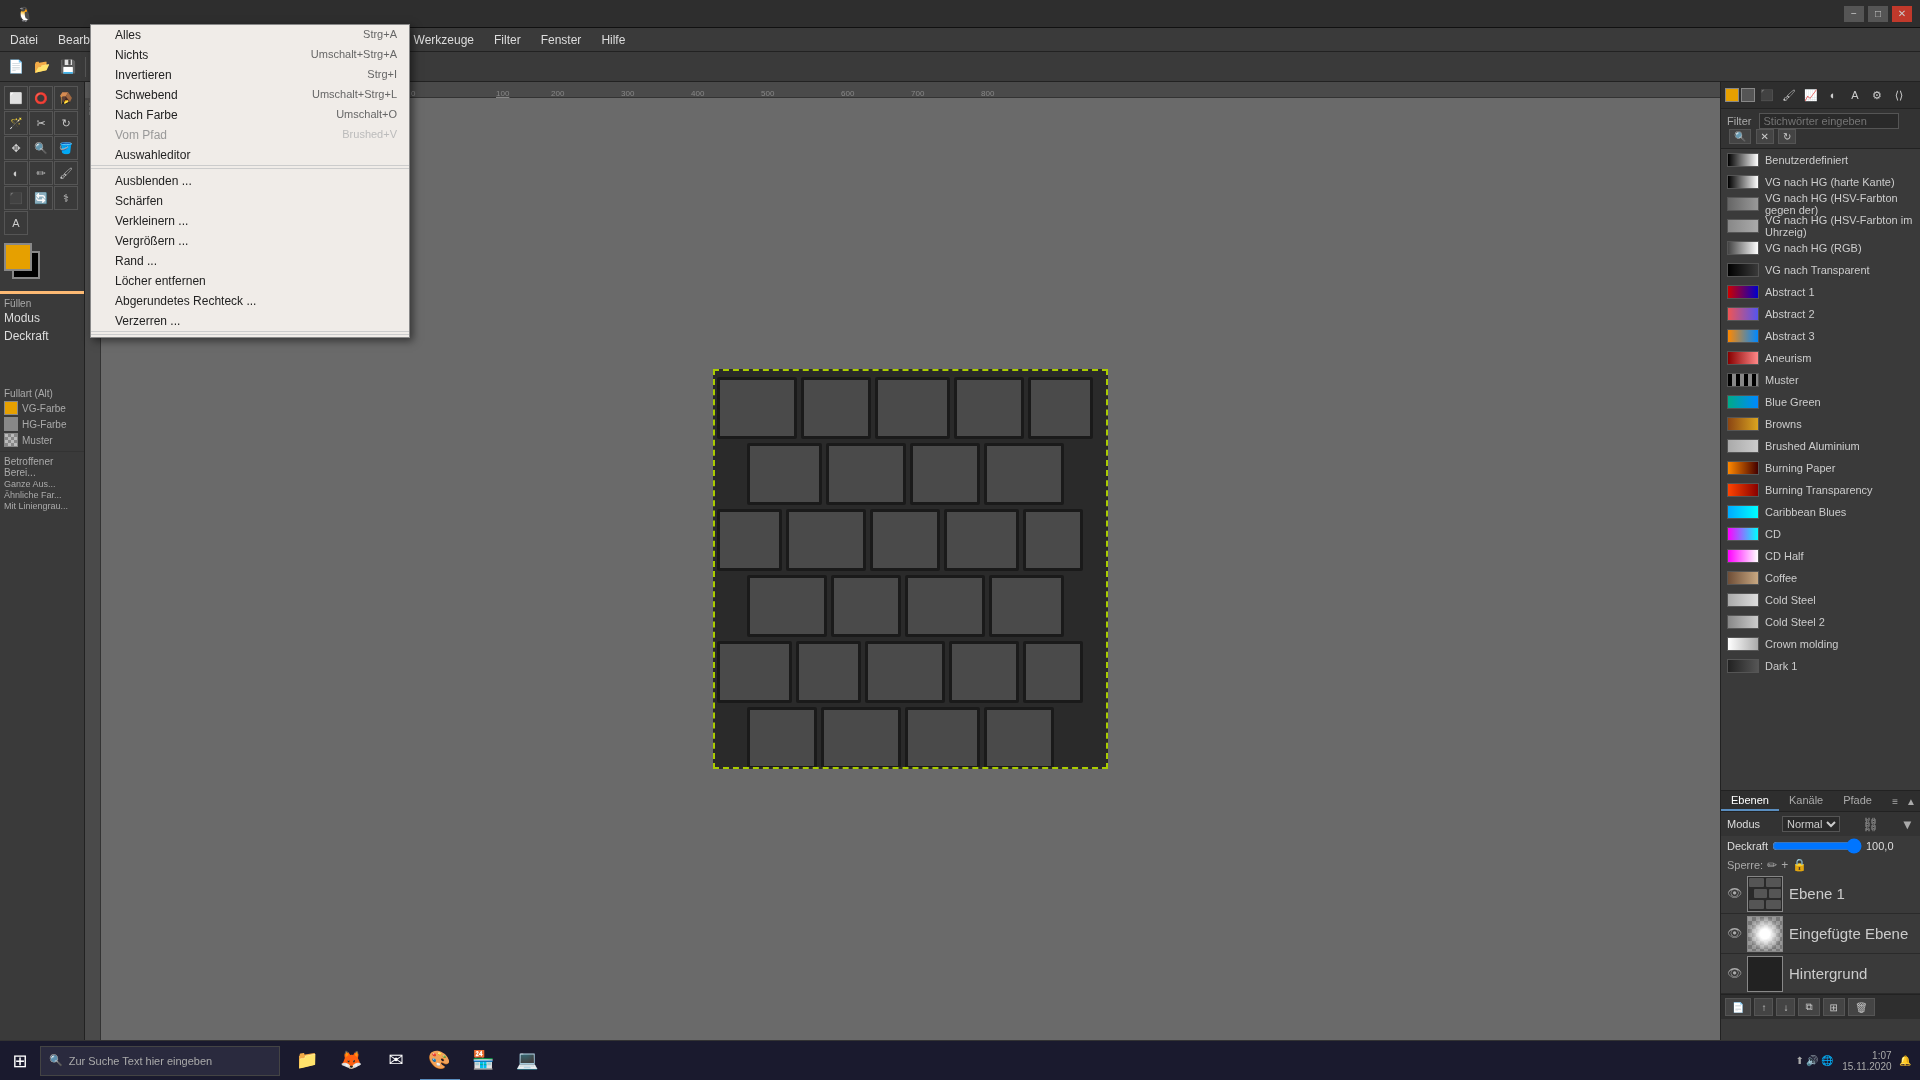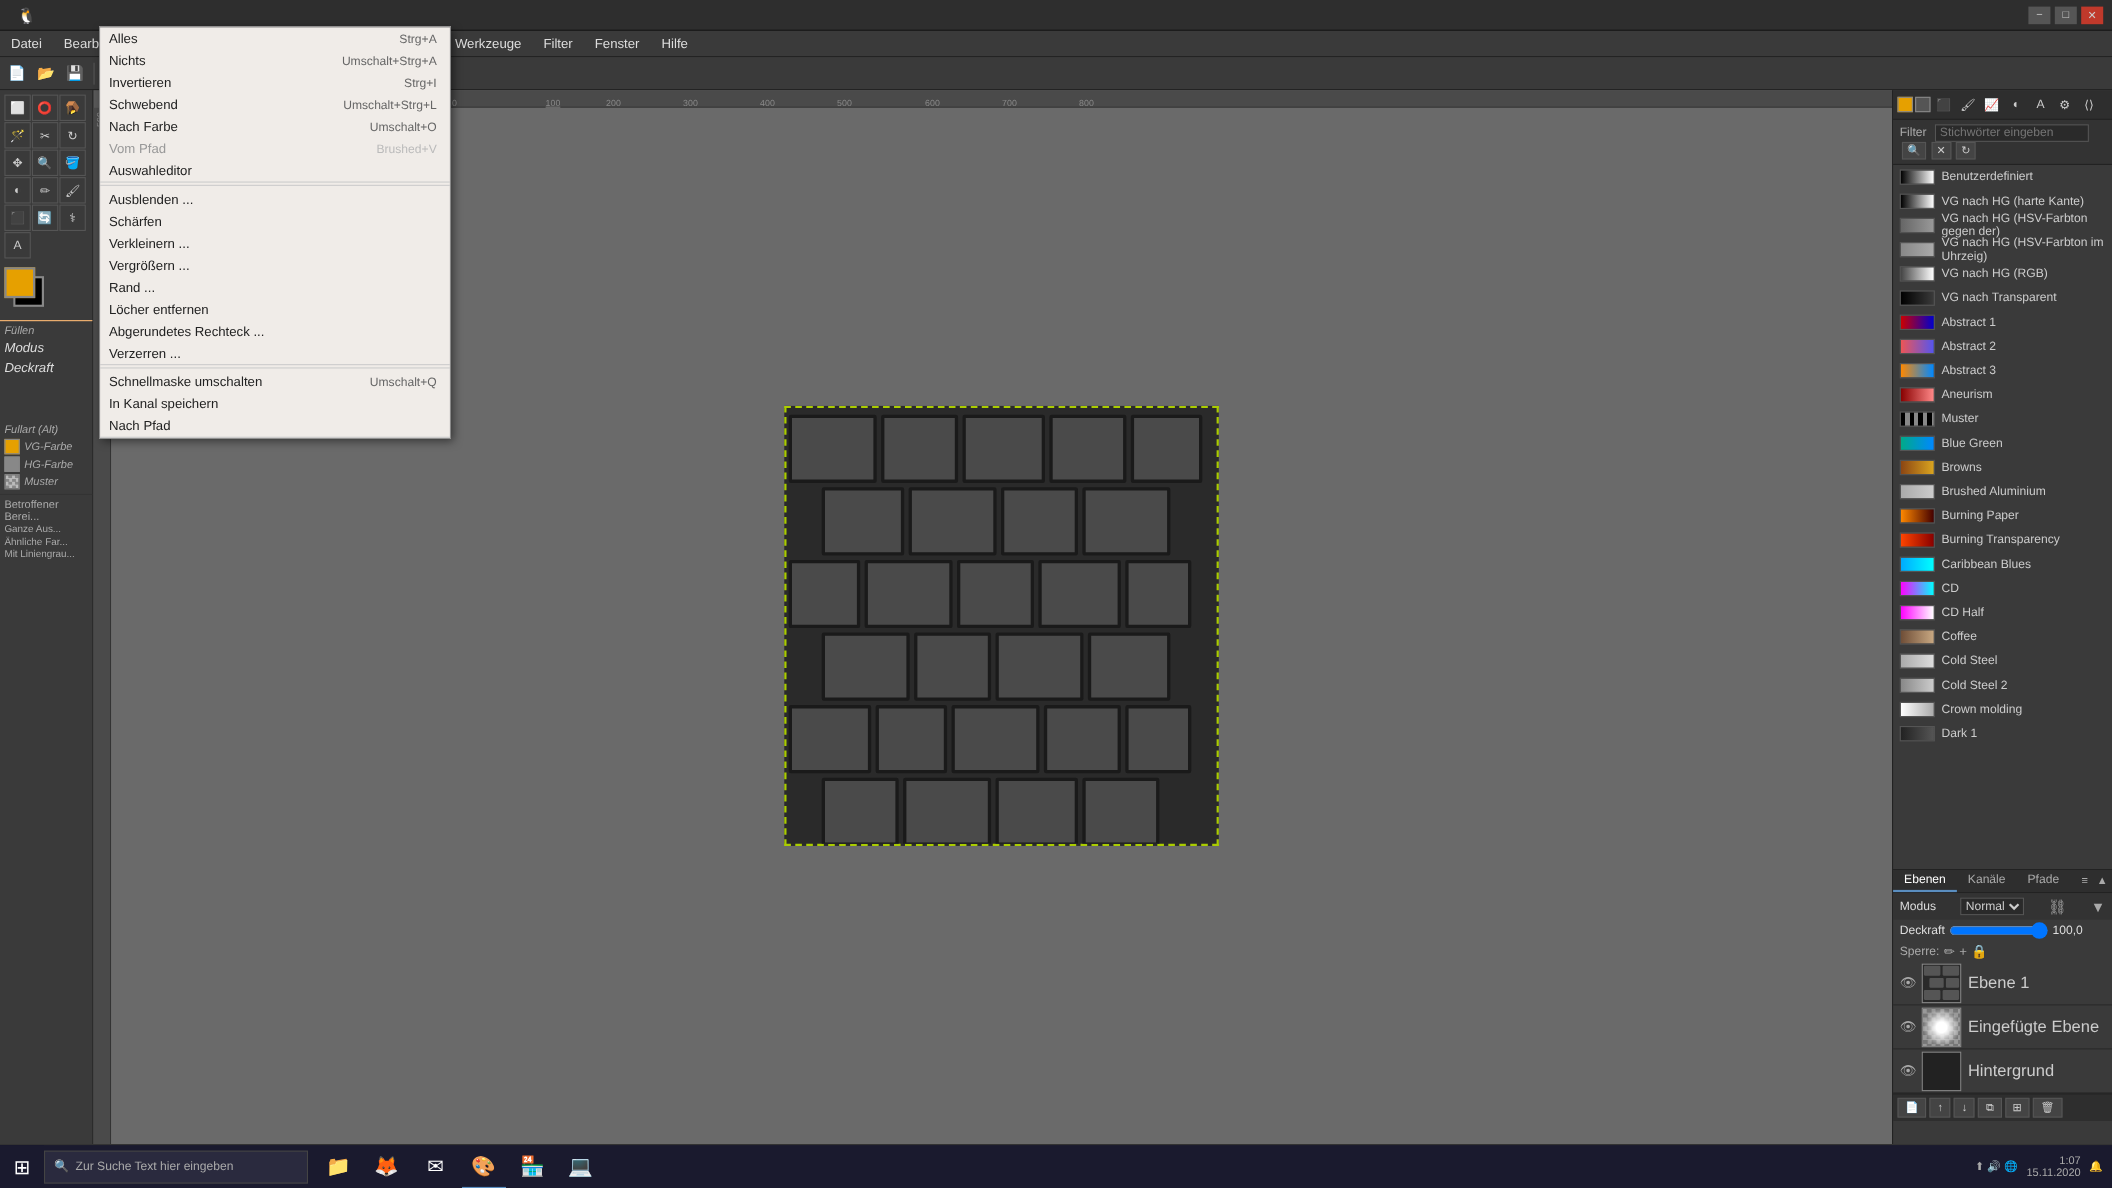--- a/index.html
+++ b/index.html
@@ -250,22 +250,22 @@
       z-index: 100;
       width: 320px;
       color: #222;
       font-size: 12px;
     }
     .menu-section {
       border-bottom: 1px solid #ccc;
     }
     .menu-entry {
       display: flex;
-      align-items: flex-end;
-      padding: 3px 12px 3px 8px;
+      align-items: flex-start;
+      padding: 3px 12px 3px 24px;
       cursor: pointer;
       position: relative;
     }
     .menu-entry.disabled { color: #999; cursor: default; }
     .menu-entry .shortcut {
       margin-left: auto;
       font-size: 11px;
       color: #666;
     }
     .menu-sep { height: 1px; background: #ccc; margin: 2px 0; }
@@ -428,21 +428,21 @@
       <button class="tool-btn">⚕</button>
       <button class="tool-btn">A</button>
     </div>
 
     <div style="padding:4px; position:relative;">
       <div style="width:28px;height:28px;background:#000;border:2px solid #888;position:absolute;top:12px;left:12px;"></div>
       <div style="width:28px;height:28px;background:#e6a000;border:2px solid #888;position:absolute;top:4px;left:4px;"></div>
       <div style="height:40px;"></div>
     </div>
 
-    <div style="padding:4px; border-top:1px solid #fdba74; margin-top:4px;font-style:italic;">
+    <div style="padding:4px; border-top:3px solid #fdba74; margin-top:4px;">
       <div class="option-label">Füllen</div>
       <div class="option-value">Modus</div>
       <div class="option-value">Deckraft</div>
       <div style="font-size:10px;color:#aaa;margin-top:45px;">Fullart (Alt)</div>
       <div style="display:flex;align-items:center;gap:4px;margin-top:2px;">
         <div style="width:14px;height:14px;background:#e6a000;border:1px solid #888;"></div>
         <span style="font-size:10px;color:#aaa;">VG-Farbe</span>
       </div>
       <div style="display:flex;align-items:center;gap:4px;margin-top:2px;">
         <div style="width:14px;height:14px;background:#888;border:1px solid #888;"></div>
@@ -805,32 +805,20 @@
       <span>Löcher entfernen</span>
     </div>
     <div class="menu-entry">
       <span>Abgerundetes Rechteck ...</span>
     </div>
     <div class="menu-entry">
       <span>Verzerren ...</span>
     </div>
   </div>
   <div class="menu-sep"></div>
-  <div class="menu-section">
-    <div class="menu-entry">
-      <span>Schnellmaske umschalten</span>
-      <span class="shortcut">Umschalt+Q</span>
-    </div>
-    <div class="menu-entry">
-      <span>In Kanal speichern</span>
-    </div>
-    <div class="menu-entry">
-      <span>Nach Pfad</span>
-    </div>
-  </div>
 </div>
 
 <div id="taskbar">
   <div class="taskbar-start">⊞</div>
   <div class="taskbar-search">
     <span>🔍</span>
     <span>Zur Suche Text hier eingeben</span>
   </div>
   <div class="taskbar-items">
     <div class="taskbar-app">📁</div>

